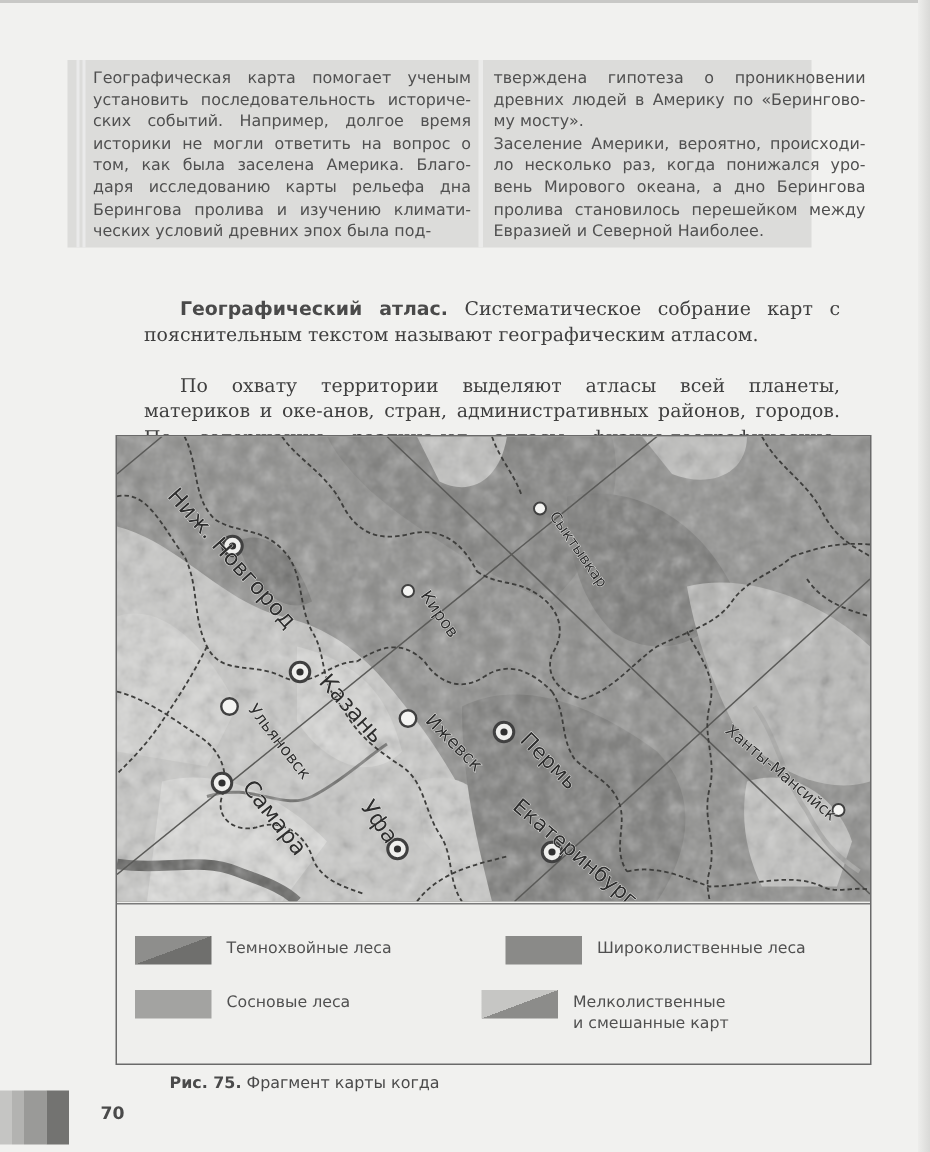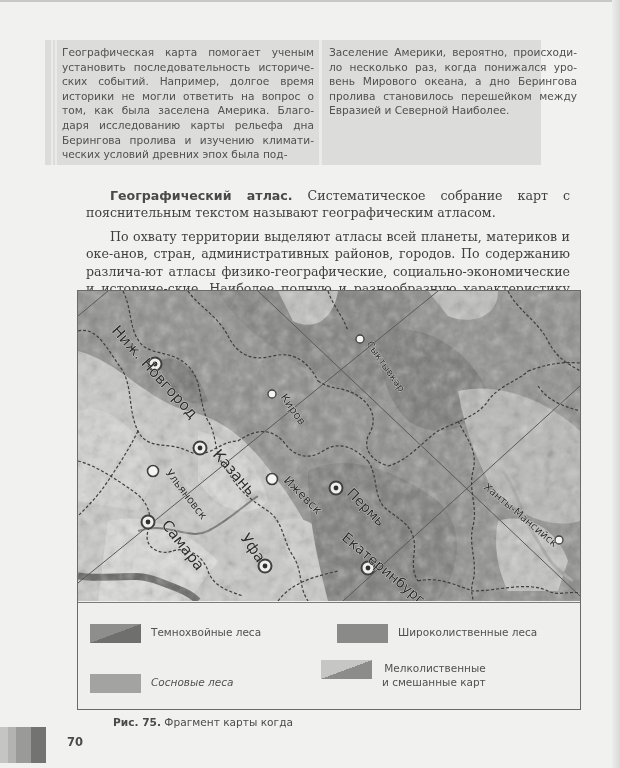--- a/index.html
+++ b/index.html
@@ -26,32 +26,32 @@
   .infobox .col p { margin: 0; }
   .infobox .col1 { left: 17px; width: 252px; }
   .infobox .col2 { left: 284px; width: 248px; }
   .infobox .divider { position: absolute; left: 274px; top: 0; bottom: 0; width: 3px; background: #ebebea; }
 
   
   .bodytext {
     position: absolute; left: 80px; top: 181px; width: 496px;
     font-size: 12.6px; line-height: 17.4px; color: #3f3f3f; text-align: justify;
   }
-  .bodytext p { margin: 6px; text-indent: 24px; }
+  .bodytext p { margin: 16px; text-indent: 24px; }
   .bodytext .term { font-family: "DejaVu Sans", sans-serif; font-weight: bold; color: #4a4a4a; }
 
   
   .figure {
     position: absolute; left: 77px; top: 290px; width: 502px; height: 418px;
     border: 1px solid #6a6a6a; background: #efefed;
   }
   .map { position: absolute; left: 0; top: 0; width: 502px; height: 310px; overflow: hidden; background: #8a8a88; }
   .map svg { display: block; }
   .legend { position: absolute; left: 0; top: 311px; width: 502px; height: 107px; border-top: 1px solid #7a7a7a; }
-  .legend-item { position: absolute; display: flex; align-items: flex-start; text-align: right; }
+  .legend-item { position: absolute; display: flex; align-items: flex-start; }
   .swatch { width: 51px; height: 19px; margin-right: 10px; flex: none; }
   .legend-label {
     font-family: "DejaVu Sans", sans-serif; font-size: 10.5px; line-height: 14px; color: #505050;
     margin-top: 1px;
   }
 
   .caption {
     position: absolute; left: 78px; top: 716px;
     font-family: "DejaVu Sans", sans-serif; font-size: 10.6px; color: #4a4a4a;
   }
@@ -71,20 +71,21 @@
 <div class="rightshade"></div>
 
 <div class="infobox">
   <div class="stripe" style="left:6px"></div>
   <div class="stripe" style="left:10px"></div>
   <div class="col col1">
     <p>Географическая карта помогает ученым установить последовательность историче-ских событий. Например, долгое время историки не могли ответить на вопрос о том, как была заселена Америка. Благо-даря исследованию карты рельефа дна Берингова пролива и изучению климати-ческих условий древних эпох была под-</p>
   </div>
   <div class="divider"></div>
   <div class="col col2">
+    <p>тверждена гипотеза о проникновении древних людей в Америку по «Берингово-му мосту».</p>
     <p>Заселение Америки, вероятно, происходи-ло несколько раз, когда понижался уро-вень Мирового океана, а дно Берингова пролива становилось перешейком между Евразией и Северной Наиболее.</p>
   </div>
 </div>
 
 <div class="bodytext">
   <p><span class="term">Географический атлас.</span><span> Систематическое собрание карт с пояснительным текстом называют географическим атласом.</span></p>
   <p>По охвату территории выделяют атласы всей планеты, материков и оке-анов, стран, административных районов, городов. По содержанию различа-ют атласы физико-географические, социально-экономические и историче-ские. Наиболее полную и разнообразную характеристику территории дают</p>
 </div>
 
 <div class="figure">
@@ -199,21 +200,21 @@
 
   <div class="legend">
     <div class="legend-item" style="left:12px; top:21px;">
       <div class="swatch" style="background: linear-gradient(to top left, #6f6f6d 50%, #8e8e8c 50%);"></div>
       <span class="legend-label">Темнохвойные леса</span>
     </div>
     <div class="legend-item" style="left:243px; top:21px;margin-left:16px;">
       <div class="swatch" style="background:#8a8a88;"></div>
       <span class="legend-label">Широколиственные леса</span>
     </div>
-    <div class="legend-item" style="left:12px; top:71px;font-style:italic;">
+    <div class="legend-item" style="left:12px; top:57px;">
       <div class="swatch" style="background:#a3a3a1;"></div>
       <span class="legend-label">Сосновые леса</span>
     </div>
     <div class="legend-item" style="left:243px; top:57px;">
       <div class="swatch" style="background: linear-gradient(to top left, #8c8c8a 50%, #c6c6c4 50%);"></div>
       <span class="legend-label">
         <span>Мелколиственные</span><br>
         <span>и смешанные карт</span>
       </span>
     </div>

